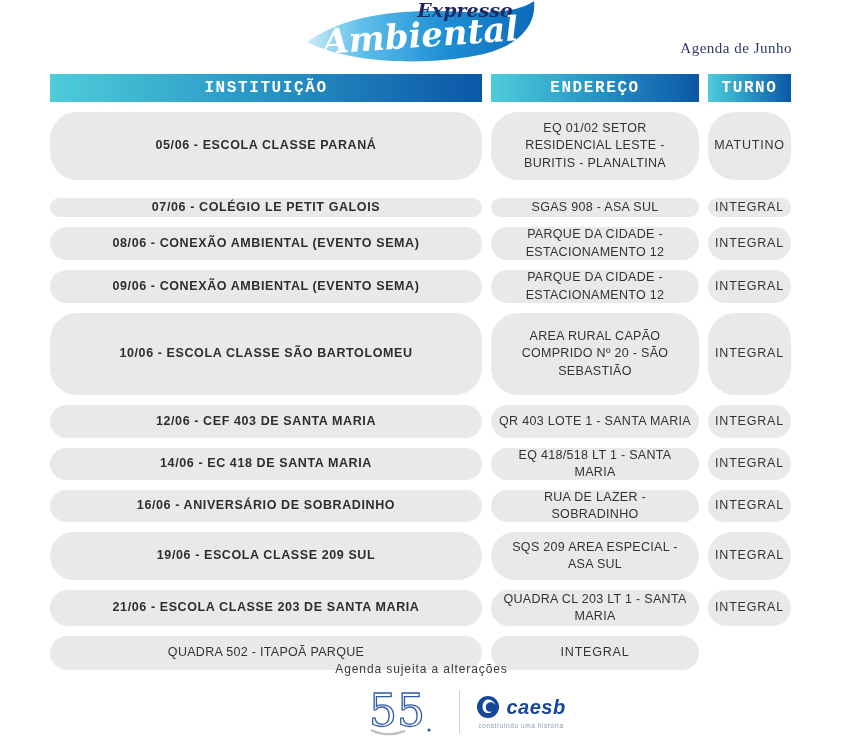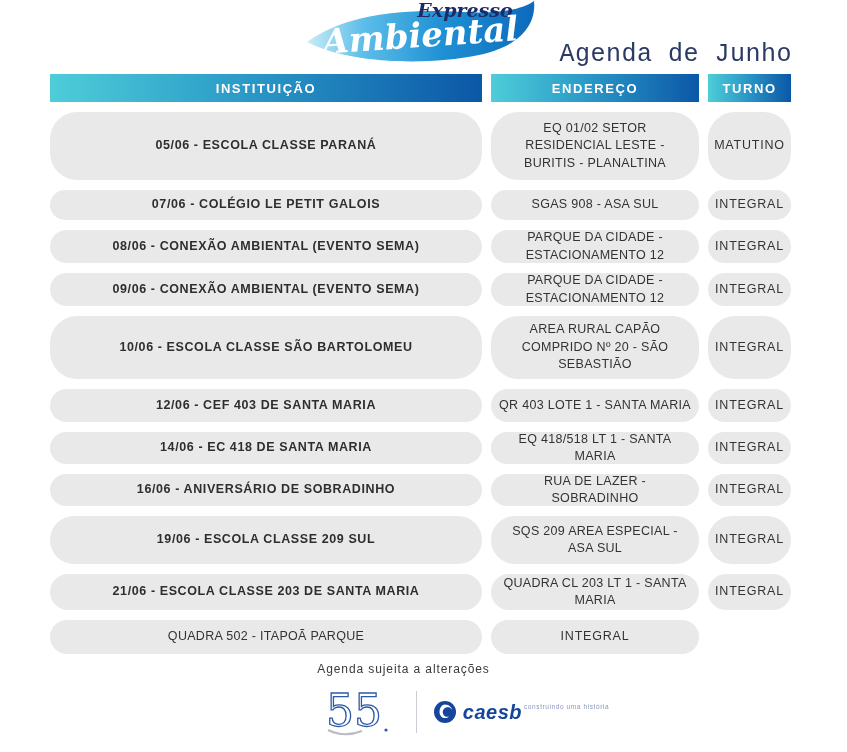--- a/index.html
+++ b/index.html
@@ -2,56 +2,56 @@
 <html><head>
 <meta charset="utf-8">
 <style>
   html,body{margin:0;padding:0;background:#fff;}
   .page{position:relative;width:847px;height:752px;background:#ffffff;overflow:hidden;
         font-family:"Liberation Sans",sans-serif;}
 
   
   .logo{position:absolute;left:303px;top:0;width:232px;height:64px;}
   .agenda-title{position:absolute;top:40px;right:55px;
-        font-family:Liberation Mono, monospace;
-        font-size:25px;color:#2b3a64;letter-spacing:.5px;}
+        font-family:Liberation Serif, serif;
+        font-size:15px;color:#2b3a64;letter-spacing:.5px;}
 
   
   .table{position:absolute;top:74px;left:50px;width:743px;}
   .thead,.row{display:grid;grid-template-columns:432px 208px 83px;column-gap:9px;}
   .thead{margin-bottom:10px;}
   .th{height:28px;display:flex;align-items:center;justify-content:center;
-      color:#fff;font-size:13px;font-weight:bold;letter-spacing:1.6px;
-      background:linear-gradient(90deg,#4ecdd9 0%,#2b9ac7 45%,#0b57a7 100%);}
+      color:#fff;font-size:16px;font-weight:bold;letter-spacing:1.6px;
+      background:linear-gradient(90deg,#4ecdd9 0%,#2b9ac7 45%,#0b57a7 100%);font-family:Liberation Mono, monospace;}
   .row{margin-bottom:10px;}
   .cell{background:#e9e9e9;display:flex;align-items:center;justify-content:center;
         text-align:center;color:#333;font-size:12.5px;line-height:1.4;padding:2px 8px;
         box-sizing:border-box;border-radius:27px;}
   .c1{font-weight:bold;letter-spacing:.6px;color:#2e2e2e;}
   .c2{letter-spacing:.3px;}
   .c3{letter-spacing:.8px;}
   .row:nth-of-type(1) .cell{height:68px;}
-  .row:nth-of-type(2) .cell{height:30px;}
+  .row:nth-of-type(2) .cell{height:19px;margin-top:8px;}
   .row:nth-of-type(3) .cell{height:33px;}
   .row:nth-of-type(4) .cell{height:33px;}
-  .row:nth-of-type(5) .cell{height:63px;}
+  .row:nth-of-type(5) .cell{height:82px;}
   .row:nth-of-type(6) .cell{height:33px;}
   .row:nth-of-type(7) .cell{height:32px;}
   .row:nth-of-type(8) .cell{height:32px;}
   .row:nth-of-type(9) .cell{height:48px;}
   .row:nth-of-type(10) .cell{height:36px;}
   .row:nth-of-type(11) .cell{height:34px;}
 
   
-  .note{position:absolute;top:662px;left:32px;width:743px;text-align:center;
+  .note{position:absolute;top:662px;left:50px;width:743px;text-align:center;
         font-size:12px;color:#3a3a3a;letter-spacing:.9px;font-weight:500;}
   .footer-logos{position:absolute;top:686px;left:0;width:100%;
         display:flex;justify-content:center;align-items:center;gap:16px;padding-left:40px;}
   .divider{width:1px;height:42px;background:#c9cdd4;}
-  .caesb{display:flex;flex-direction:row;align-items:flex-start;}
+  .caesb{display:flex;flex-direction:column;align-items:flex-start;}
   .caesb-top{display:flex;align-items:center;gap:6px;}
   .caesb-name{font-size:20px;font-weight:bold;font-style:italic;color:#16459c;
         letter-spacing:.5px;}
   .caesb-tagline{font-size:6.5px;color:#8a97bb;letter-spacing:.6px;margin-top:3px;
         margin-left:2px;}
 </style>
 </head>
 <body>
 
 <div class="page">

